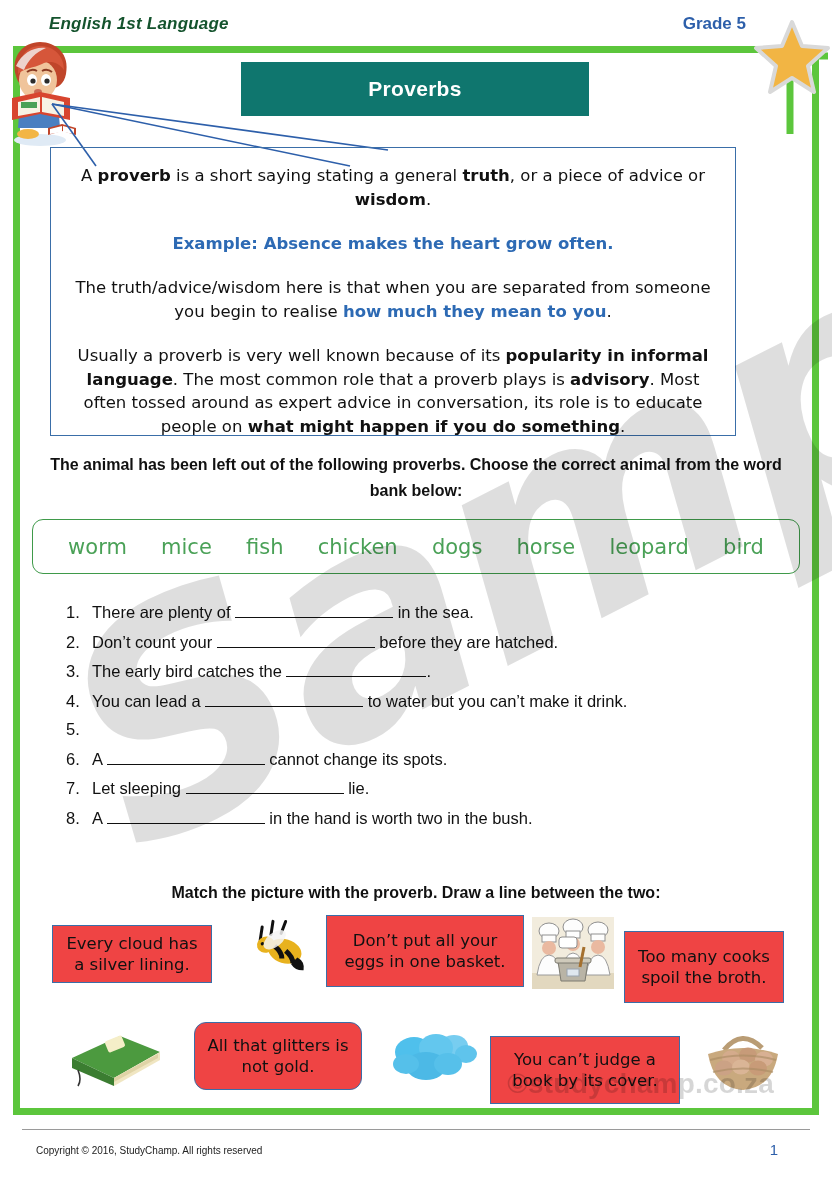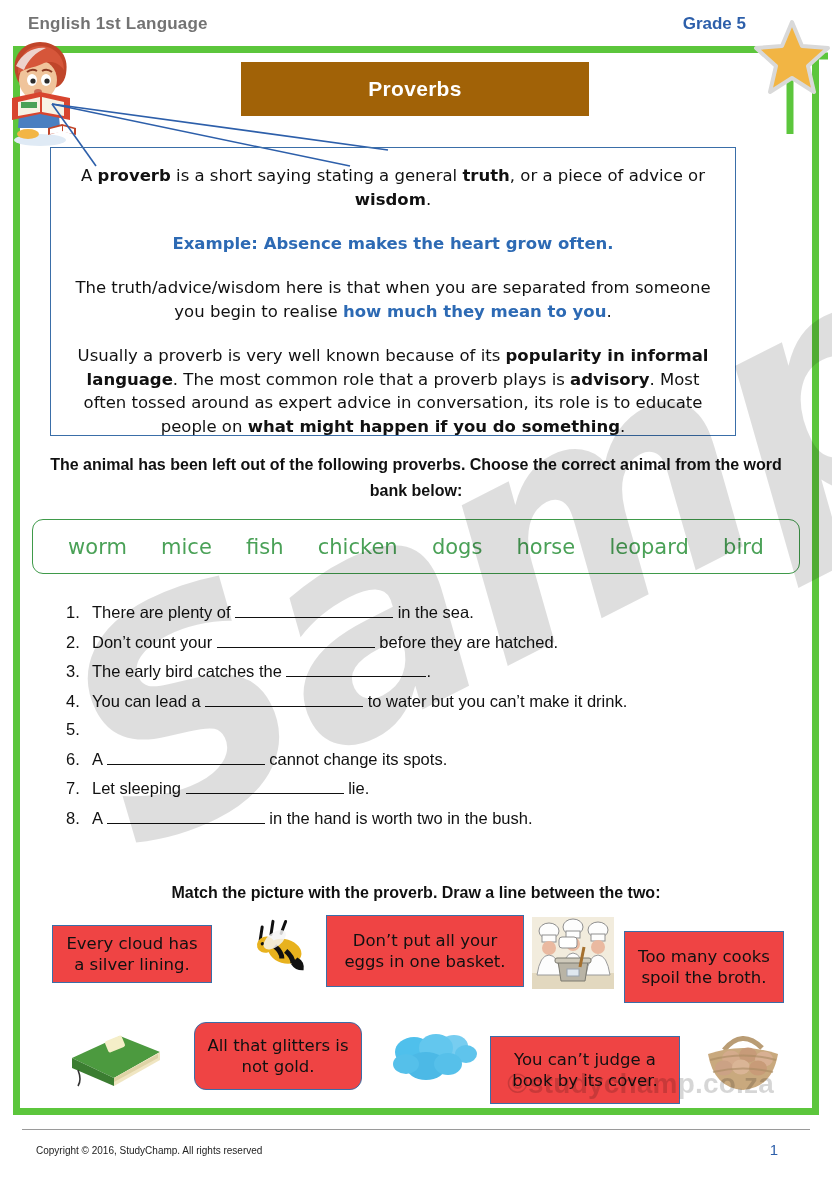--- a/index.html
+++ b/index.html
@@ -12,27 +12,27 @@
 
   
   .frame-left,.frame-right{position:absolute;width:7px;background:#5cc63c;}
   .frame-left{left:13px;top:46px;bottom:77px;}
   .frame-right{right:13px;top:46px;bottom:77px;}
   .frame-top{position:absolute;left:13px;right:13px;top:46px;height:7px;background:#5cc63c;}
   .frame-bottom{position:absolute;left:13px;right:13px;bottom:77px;height:7px;background:#5cc63c;}
 
   
   .hdr{position:absolute;left:0;right:0;top:14px;height:30px;}
-  .hdr-left{position:absolute;left:28px;top:0;font-size:17px;font-weight:bold;color:#737373;letter-spacing:.2px;}
+  .hdr-left{position:absolute;left:49px;top:0;font-size:17px;font-weight:bold;color:#14532d;letter-spacing:.2px;font-style:italic;}
   .hdr-right{position:absolute;right:86px;top:0;font-size:17px;font-weight:bold;color:#2d5faa;}
 
   
   .title-band{
     position:absolute;left:241px;top:62px;width:348px;height:54px;
-    background:#a16207;display:flex;align-items:center;justify-content:center;
+    background:#0f766e;display:flex;align-items:center;justify-content:center;
   }
   .title-band span{color:#ffffff;font-size:21px;font-weight:bold;letter-spacing:.3px;}
 
   
   .mascot{position:absolute;left:2px;top:36px;width:76px;height:112px;}
   .pointer-lines{position:absolute;left:50px;top:100px;width:340px;height:70px;}
 
   
   .star-deco{position:absolute;right:0px;top:16px;width:84px;height:120px;}
 

